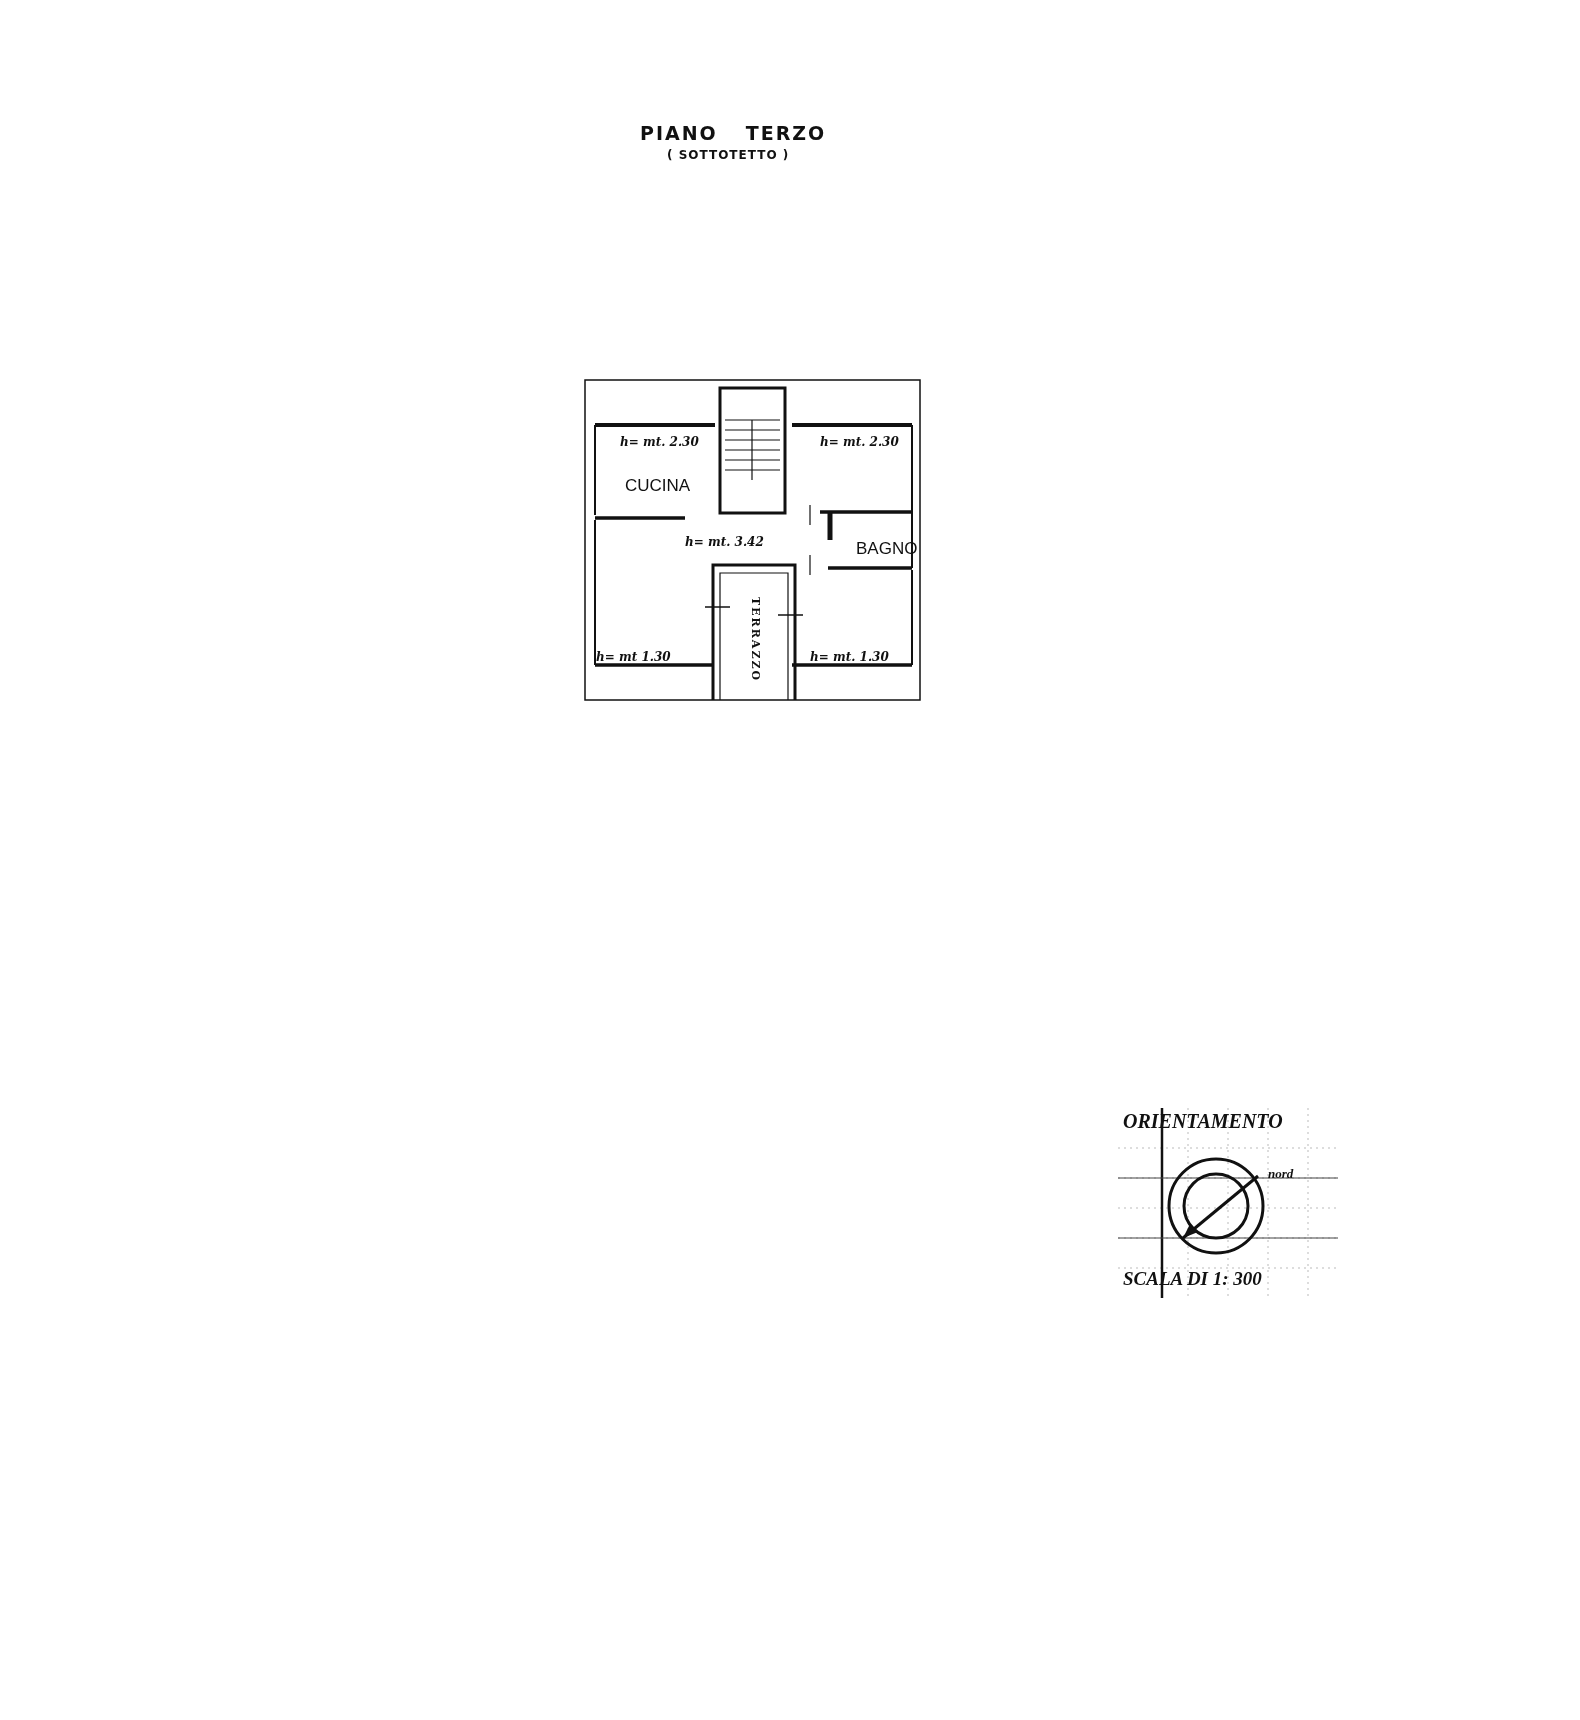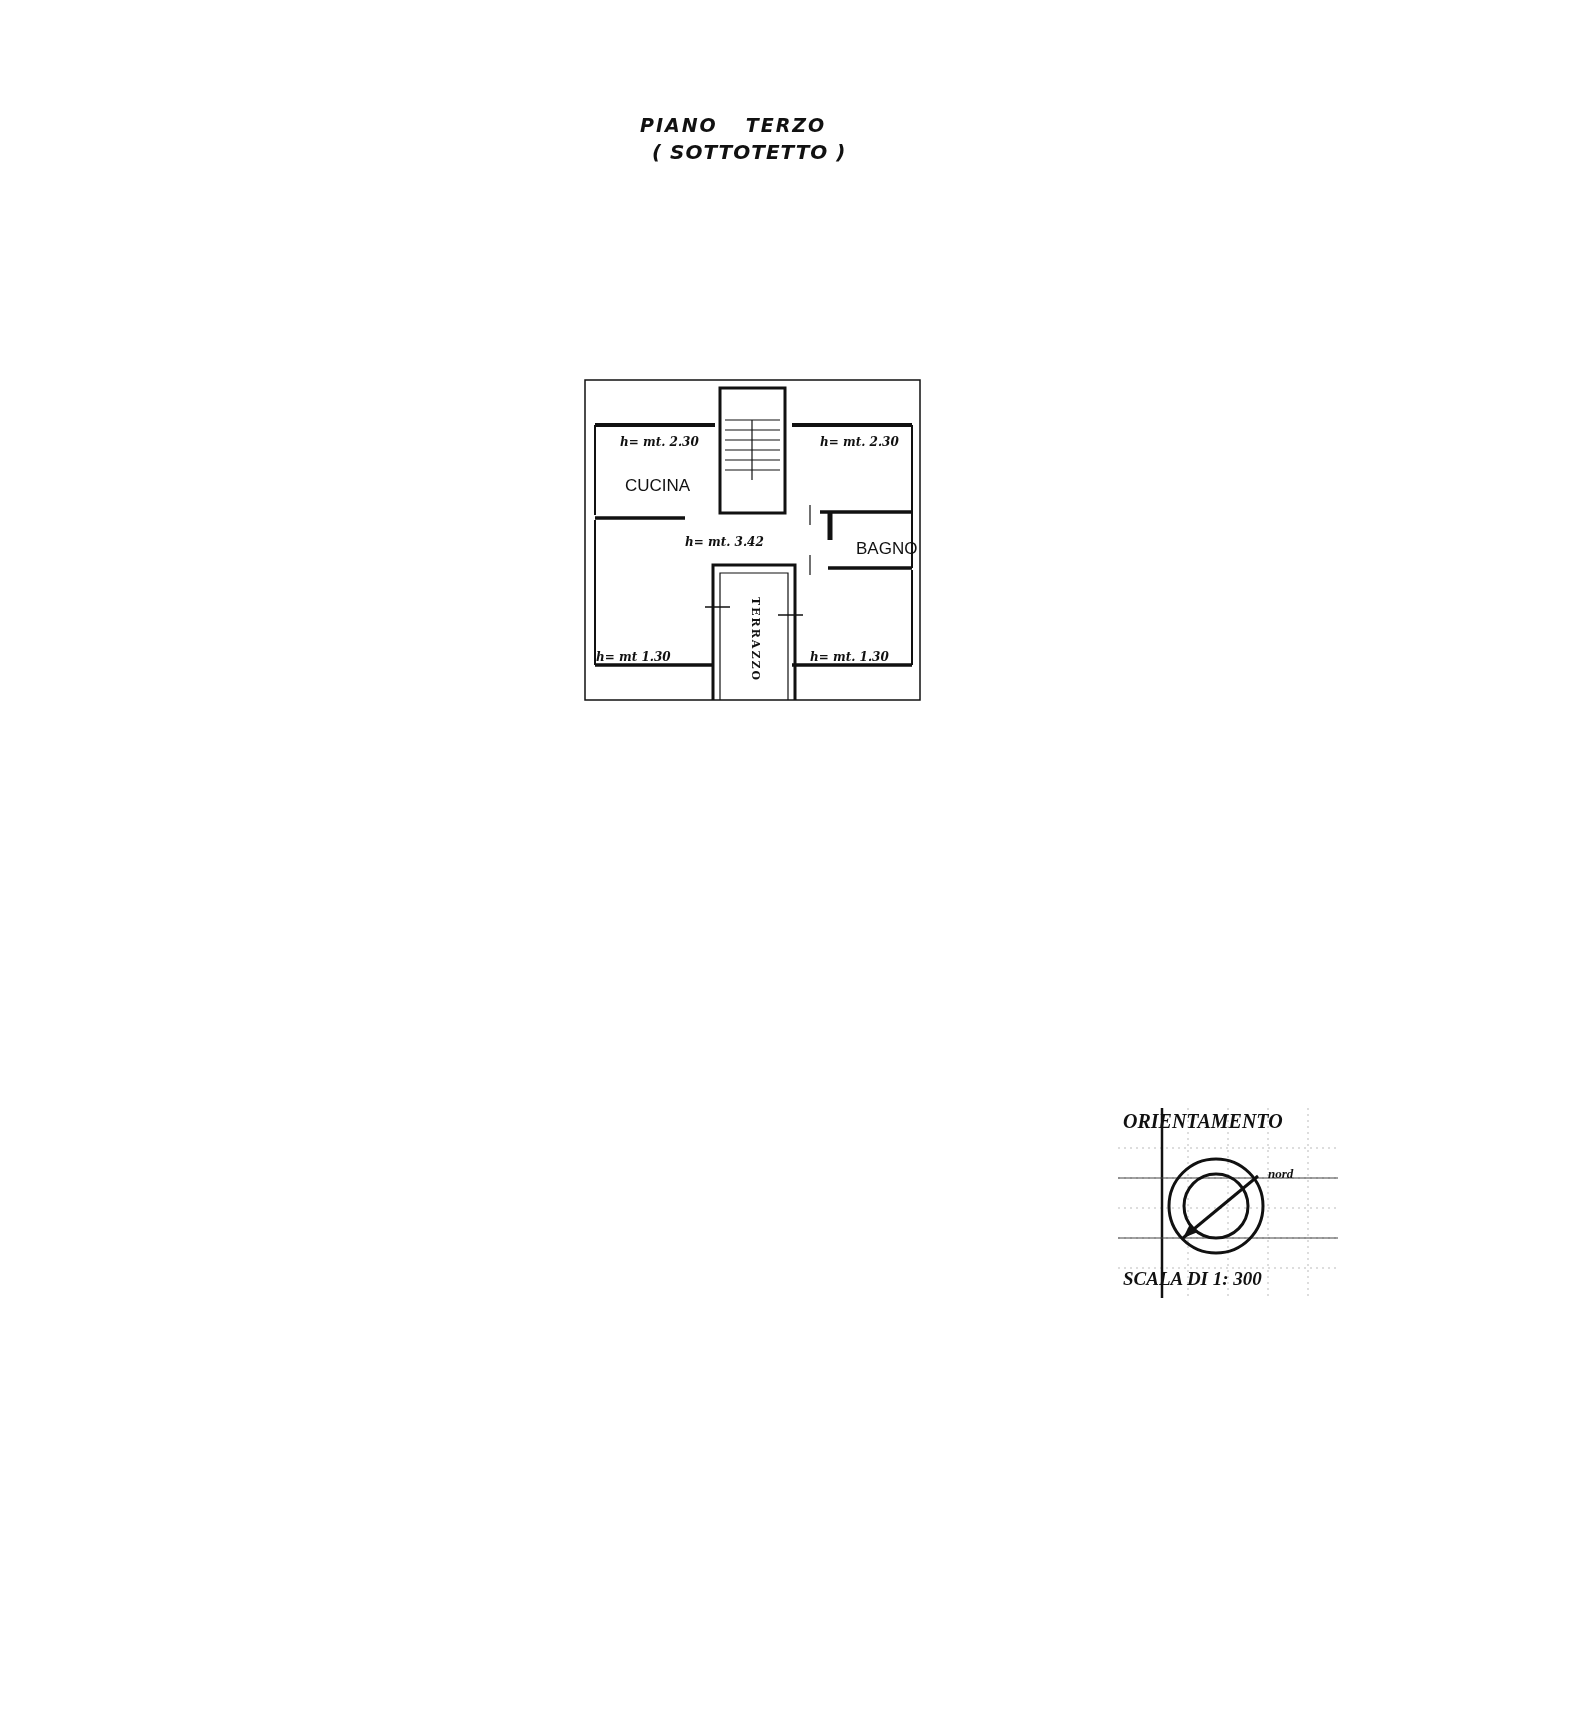--- a/index.html
+++ b/index.html
@@ -1,20 +1,20 @@
 <!DOCTYPE html>
 <html><head>
 <meta charset="utf-8">
 <style>
   html, body { margin:0; padding:0; background:#ffffff; }
   body { width:1580px; height:1720px; position:relative; overflow:hidden; font-family:"Liberation Sans", sans-serif; }
-  .title { position:absolute; left:640px; top:114px; width:240px; font-family:"DejaVu Sans", sans-serif; font-style:italic; font-weight:bold; color:#111; }
+  .title { position:absolute; left:640px; top:122px; width:240px; font-family:"DejaVu Sans", sans-serif; font-weight:bold; color:#111; }
   .title .l1 { font-size:19px; letter-spacing:2px; }
   .title .l1 .gap { display:inline-block; width:28px; }
-  .title .l2 { font-size:20px; letter-spacing:1px; margin-left:12px; margin-top:4px; }
+  .title .l2 { font-size:12px; letter-spacing:1px; margin-left:27px; margin-top:4px; }
   .plan { position:absolute; left:580px; top:375px; width:345px; height:330px; }
   .plan svg { position:absolute; left:0; top:0; }
   .lbl { position:absolute; font-size:17px; color:#111; }
   .hand { position:absolute; font-family:"DejaVu Serif", serif; font-style:italic; font-weight:bold; font-size:12px; color:#111; white-space:nowrap; }
   .vert { position:absolute; transform:rotate(90deg); transform-origin:left top; font-family:"DejaVu Serif", serif; font-weight:bold; font-size:11px; letter-spacing:2px; color:#111; white-space:nowrap; }
   .orient { position:absolute; left:1118px; top:1108px; width:220px; height:190px; }
   .orient .head { position:absolute; left:5px; top:2px; font-family:"Liberation Serif", serif; font-style:italic; font-weight:bold; font-size:20px; color:#111; }
   .orient .north { position:absolute; left:150px; top:58px; font-family:"Liberation Serif", serif; font-style:italic; font-weight:bold; font-size:13px; color:#111; }
   .orient .scale { position:absolute; left:5px; top:160px; font-family:"Liberation Serif", serif; font-style:italic; font-weight:bold; font-size:19px; color:#111; }
 </style>

